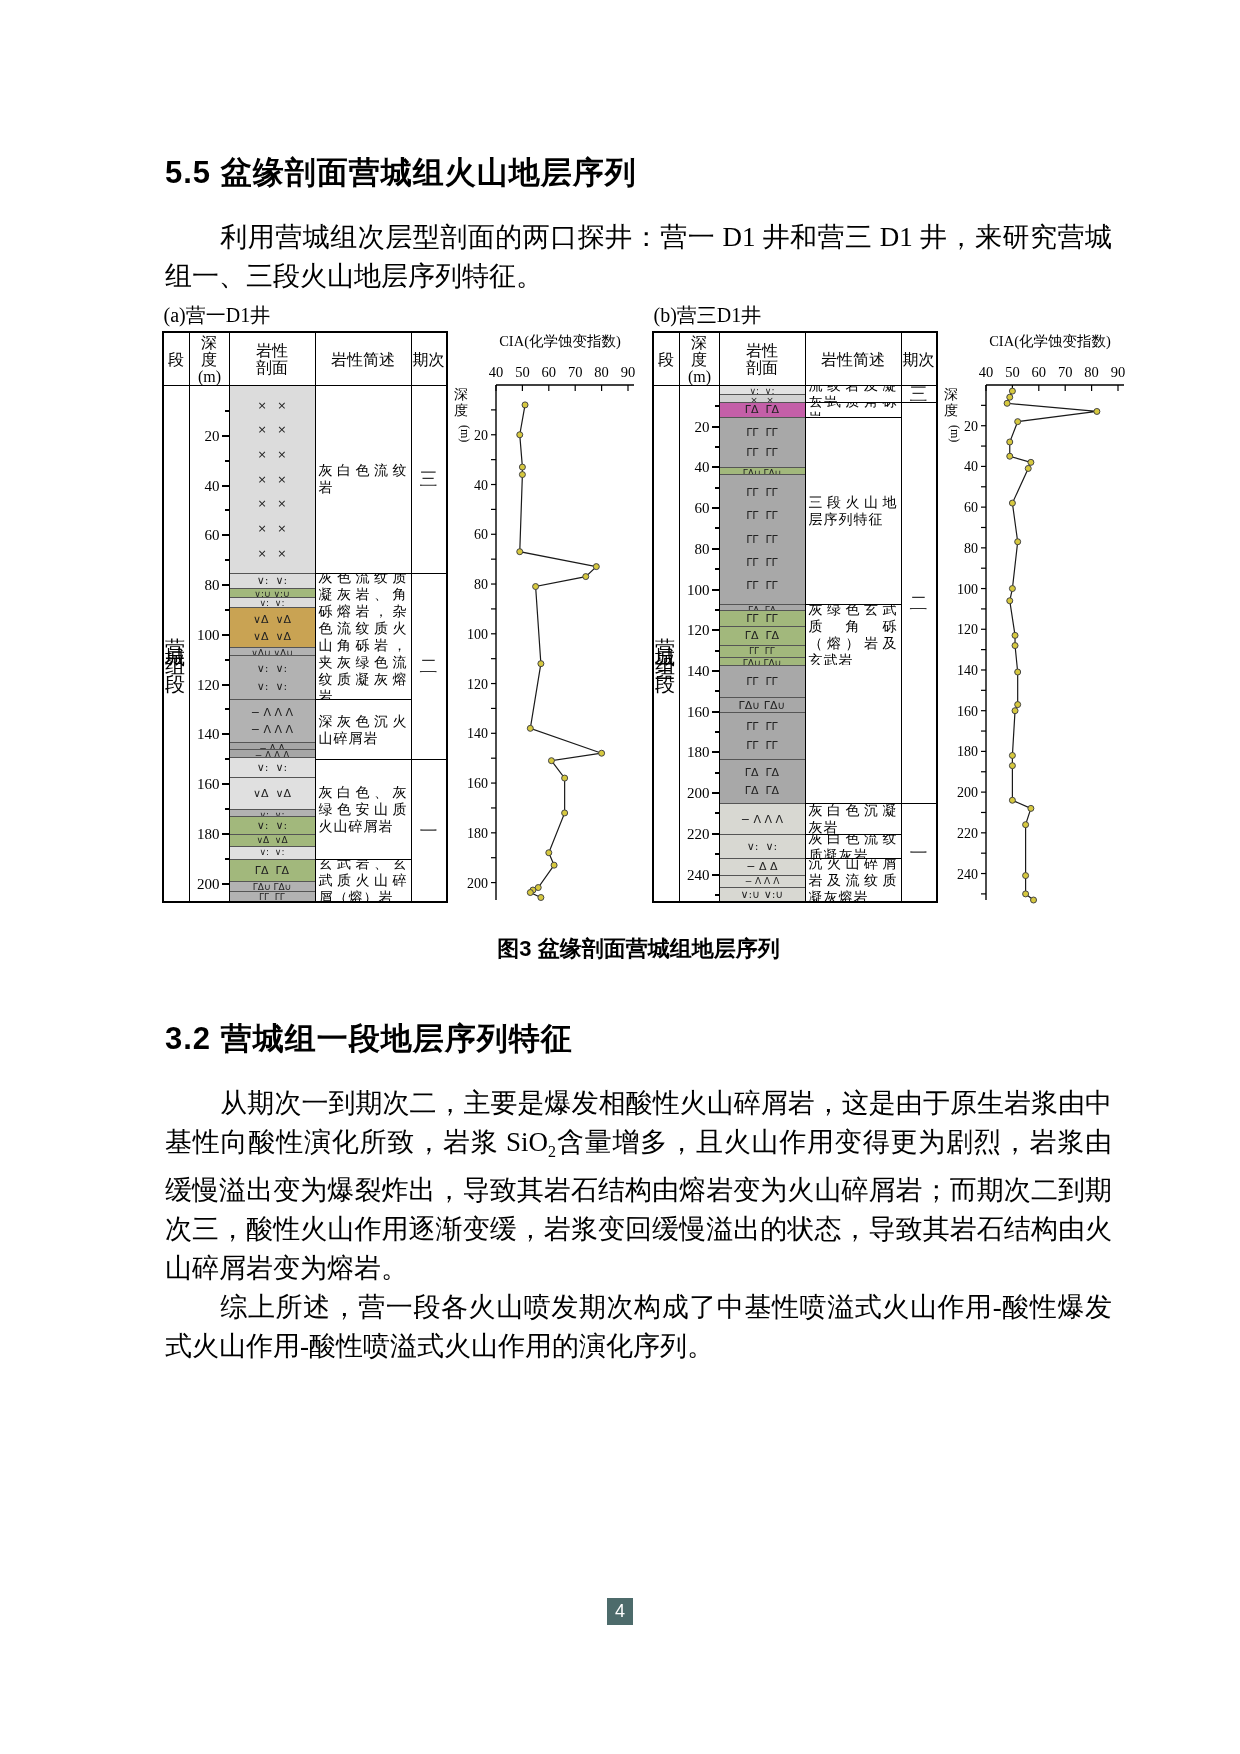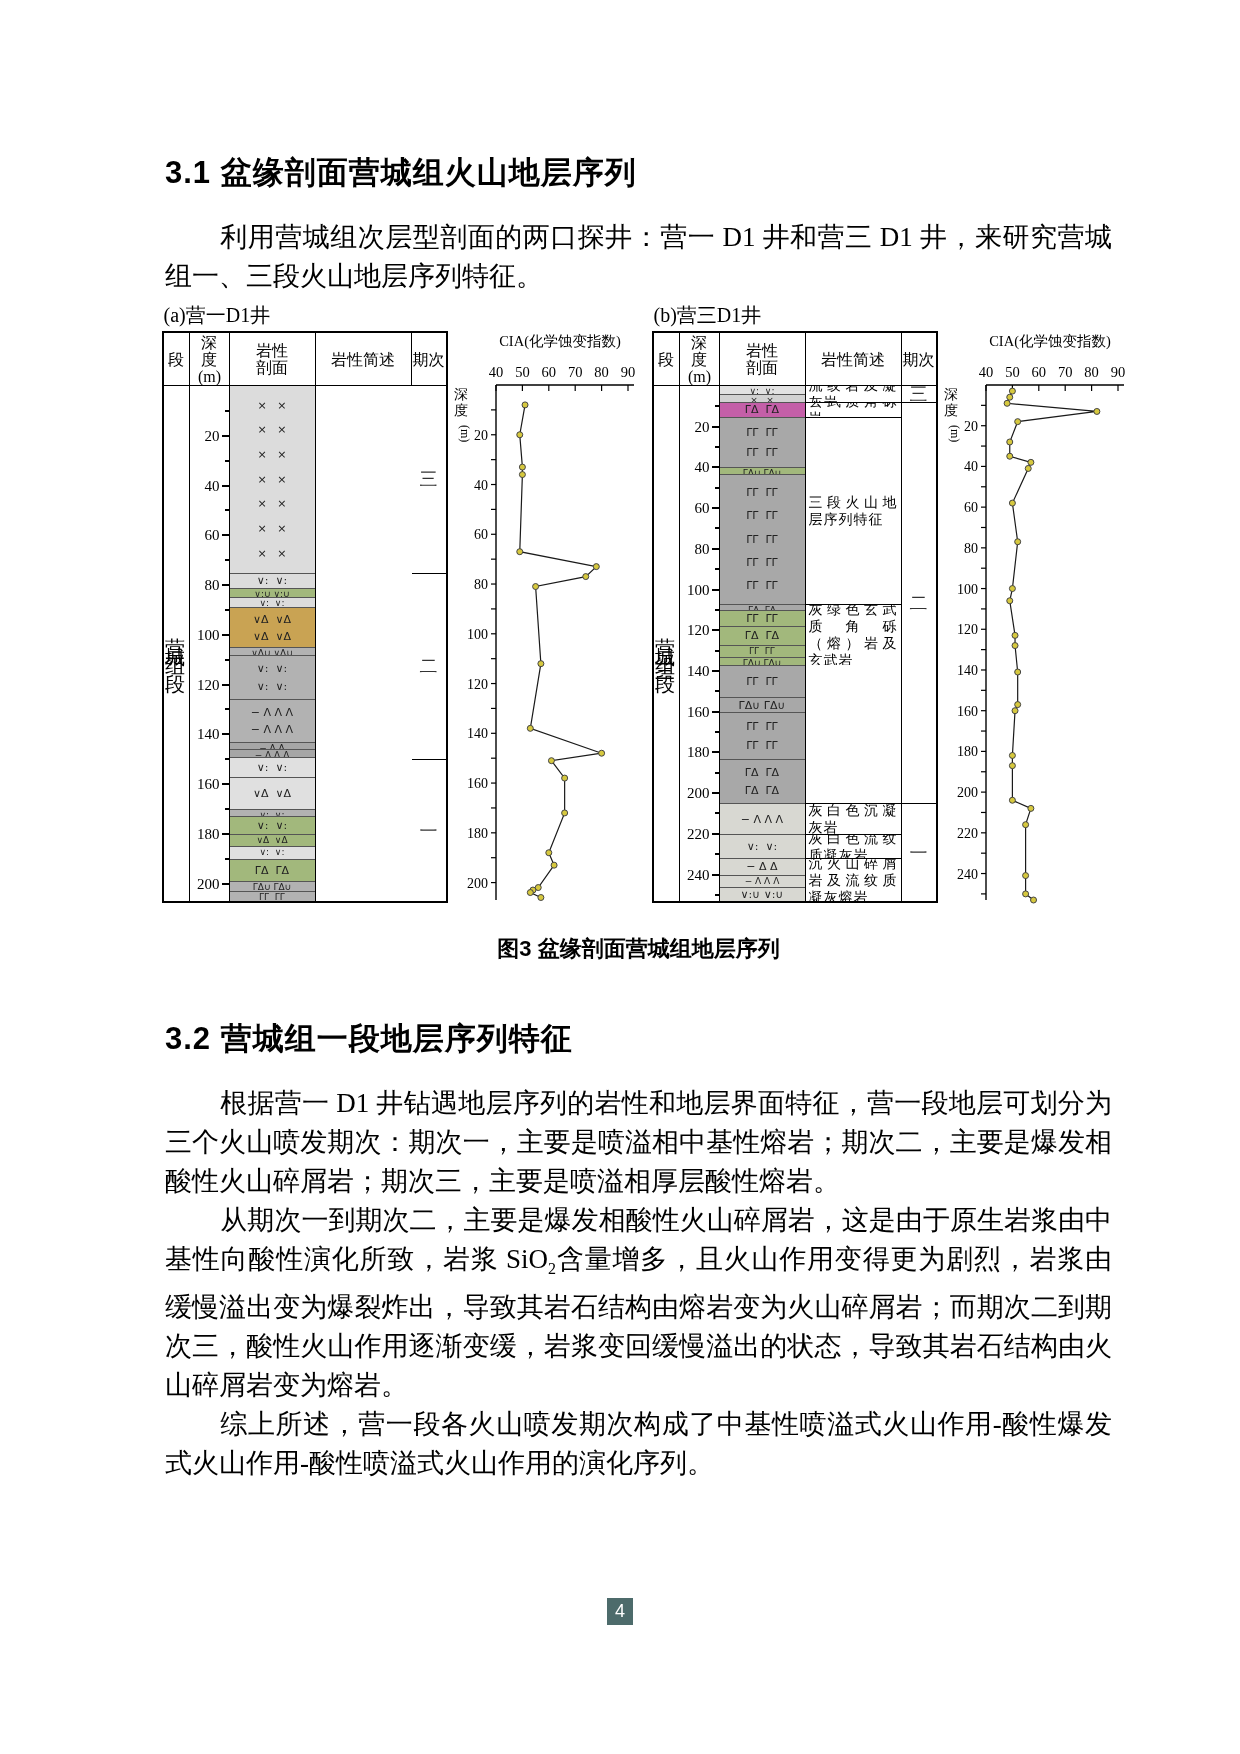--- a/index.html
+++ b/index.html
@@ -71,21 +71,21 @@
     width:26px;height:27px;background:#4d6b6b;color:#fff;
     display:flex;align-items:center;justify-content:center;
     font-family:"Liberation Sans", sans-serif;font-size:18px;
   }
 </style>
 </head>
 <body>
 
 <div class="content">
 
-  <h1>3.1 盆缘剖面营城组火山地层序列</h1>
+  <h1>5.5 盆缘剖面营城组火山地层序列</h1>
 
 
   <p class="body-p">利用营城组次层型剖面的两口探井：营一 D1 井和营三 D1 井，来研究营城组一、三段火山地层序列特征。</p>
 
   <div class="figure">
     <div class="panels">
       <div class="panel">
         <div class="panel-label">(a)营一D1井</div>
         <div class="panel-body">
           <div class="strat">
@@ -201,20 +201,37 @@
                     <span class="sym" style="font-size: 9px;">∨:  ∨:</span>
                   </div>
                   <div class="lith-unit bt-soft" style="top: 472.705px; height: 22.3913px; background: rgb(162, 184, 124);">
                     <span class="sym">ΓΔ  ΓΔ</span>
                   </div>
                   <div class="lith-unit bt-soft" style="top: 495.097px; height: 9.95169px; background: rgb(178, 178, 178);">
                     <span class="sym" style="font-size: 9px;">ΓΔ∪ ΓΔ∪</span>
                   </div>
                   <div class="lith-unit bt-soft" style="top: 505.048px; height: 9.95169px; background: rgb(178, 178, 178);">
                     <span class="sym" style="font-size: 9px;">ΓΓ  ΓΓ</span>
+                  </div>
+                </div>
+                <div class="scol" style="left: 152px; width: 96px;">
+                  <div class="desc-cell" style="top: 0px; height: 186.594px;">
+                    <span>灰白色流纹岩</span>
+                  </div>
+                  <div class="desc-cell bt" style="top: 186.594px; height: 126.884px;">
+                    <span>灰色流纹质凝灰岩、角砾熔岩，杂色流纹质火山角砾岩，夹灰绿色流纹质凝灰熔岩</span>
+                  </div>
+                  <div class="desc-cell bt" style="top: 313.478px; height: 59.7101px;">
+                    <span>深灰色沉火山碎屑岩</span>
+                  </div>
+                  <div class="desc-cell bt" style="top: 373.188px; height: 99.5169px;">
+                    <span>灰白色、灰绿色安山质火山碎屑岩</span>
+                  </div>
+                  <div class="desc-cell bt" style="top: 472.705px; height: 42.2947px;">
+                    <span>玄武岩、玄武质火山碎屑（熔）岩</span>
                   </div>
                 </div>
                 <div class="scol" style="left: 248px; width: 34px;">
                   <div class="stage-cell" style="top: 0px; height: 186.594px;">
                     <span>三</span>
                   </div>
                   <div class="stage-cell bt" style="top: 186.594px; height: 186.594px;">
                     <span>二</span>
                   </div>
                   <div class="stage-cell bt" style="top: 373.188px; height: 141.812px;">
@@ -550,21 +567,20 @@
               <circle cx="95.52" cy="569" r="3" fill="#d6c83e" stroke="#444" stroke-width="1"></circle>
             </svg>
         </div>
       </div>
     </div>
     <div class="fig-caption">图3 盆缘剖面营城组地层序列</div>
   </div>
 
   <h1 class="second">3.2 营城组一段地层序列特征</h1>
 
-  <p class="body-p">根据营一 D1 井钻遇地层序列的岩性和地层界面特征，营一段地层可划分为三个火山喷发期次：期次一，主要是喷溢相中基性熔岩；期次二，主要是爆发相酸性火山碎屑岩；期次三，主要是喷溢相厚层酸性熔岩。</p>
 
   <p class="body-p"><span>从期次一到期次二，主要是爆发相酸性火山碎屑岩，这是由于原生岩浆由中基性向酸性演化所致，岩浆 SiO</span><sub>2</sub><span>含量增多，且火山作用变得更为剧烈，岩浆由缓慢溢出变为爆裂炸出，导致其岩石结构由熔岩变为火山碎屑岩；而期次二到期次三，酸性火山作用逐渐变缓，岩浆变回缓慢溢出的状态，导致其岩石结构由火山碎屑岩变为熔岩。</span></p>
 
   <p class="body-p">综上所述，营一段各火山喷发期次构成了中基性喷溢式火山作用-酸性爆发式火山作用-酸性喷溢式火山作用的演化序列。</p>
 
 </div>
 
 <div class="page-number">4</div>
 
 </body></html>

